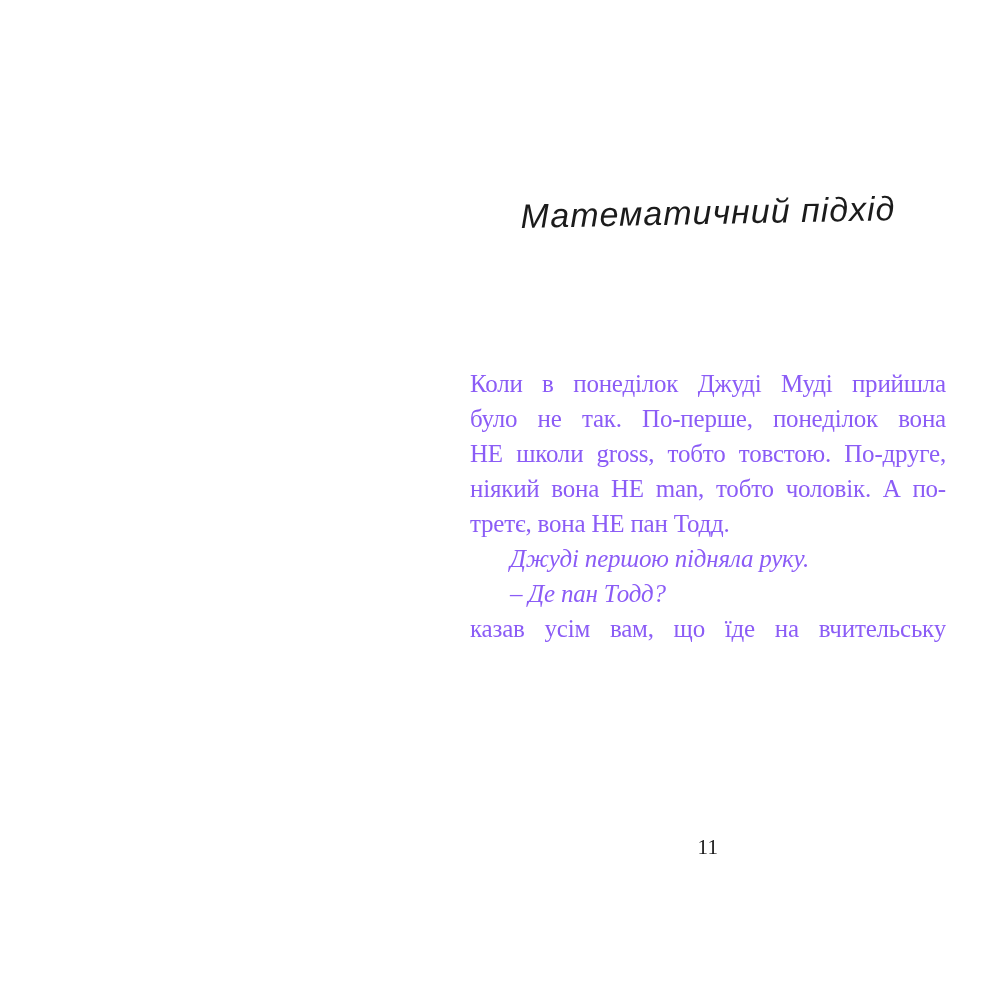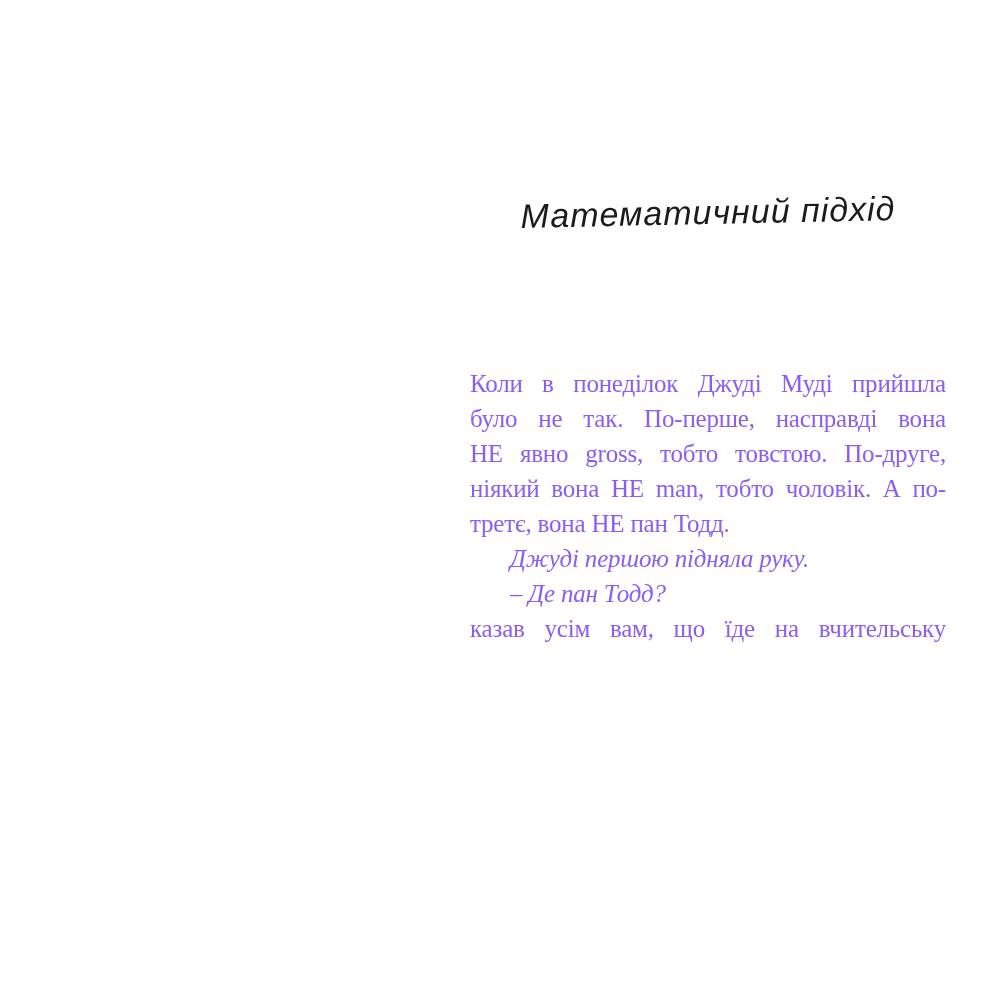--- a/index.html
+++ b/index.html
@@ -77,24 +77,25 @@
 </head>
 <body>
 
 <div class="book-page">
   <div class="text-column">
 
     <div class="chapter-title">Математичний підхід</div>
 
     <div class="page-body">
         <div class="line just"><span>Коли в понеділок Джуді Муді прийшла</span></div>
-        <div class="line just"><span>було не так. По-перше, насправді вона</span></div>
-        <div class="line just"><span>НЕ явно </span><span class="em">gross</span><span>, тобто товстою. По-друге,</span></div>
+        <div class="line just"><span>було не так. По-перше, понеділок вона</span></div>
+        <div class="line just"><span>НЕ школи </span><span class="em">gross</span><span>, тобто товстою. По-друге,</span></div>
         <div class="line just"><span>ніякий вона НЕ </span><span class="em">man</span><span>, тобто чоловік. А по-</span></div>
         <div class="line"><span>третє, вона НЕ пан Тодд.</span></div>
         <div class="line indent"><span>Джуді першою підняла руку.</span></div>
         <div class="line indent"><span>– Де пан Тодд?</span></div>
         <div class="line just"><span>казав усім вам, що їде на вчительську</span></div>
       </div>
 
+    <div class="page-number">11</div>
 
   </div>
 </div>
 
 </body></html>

